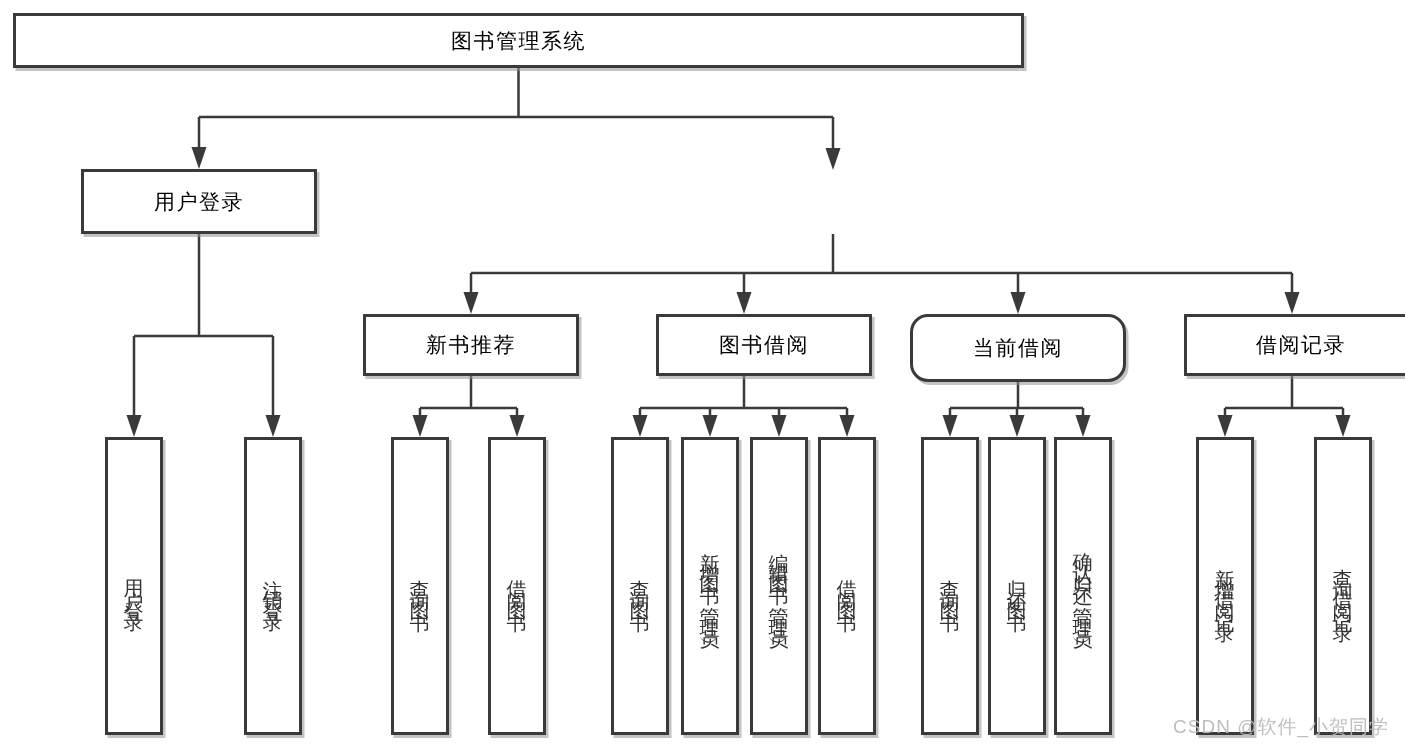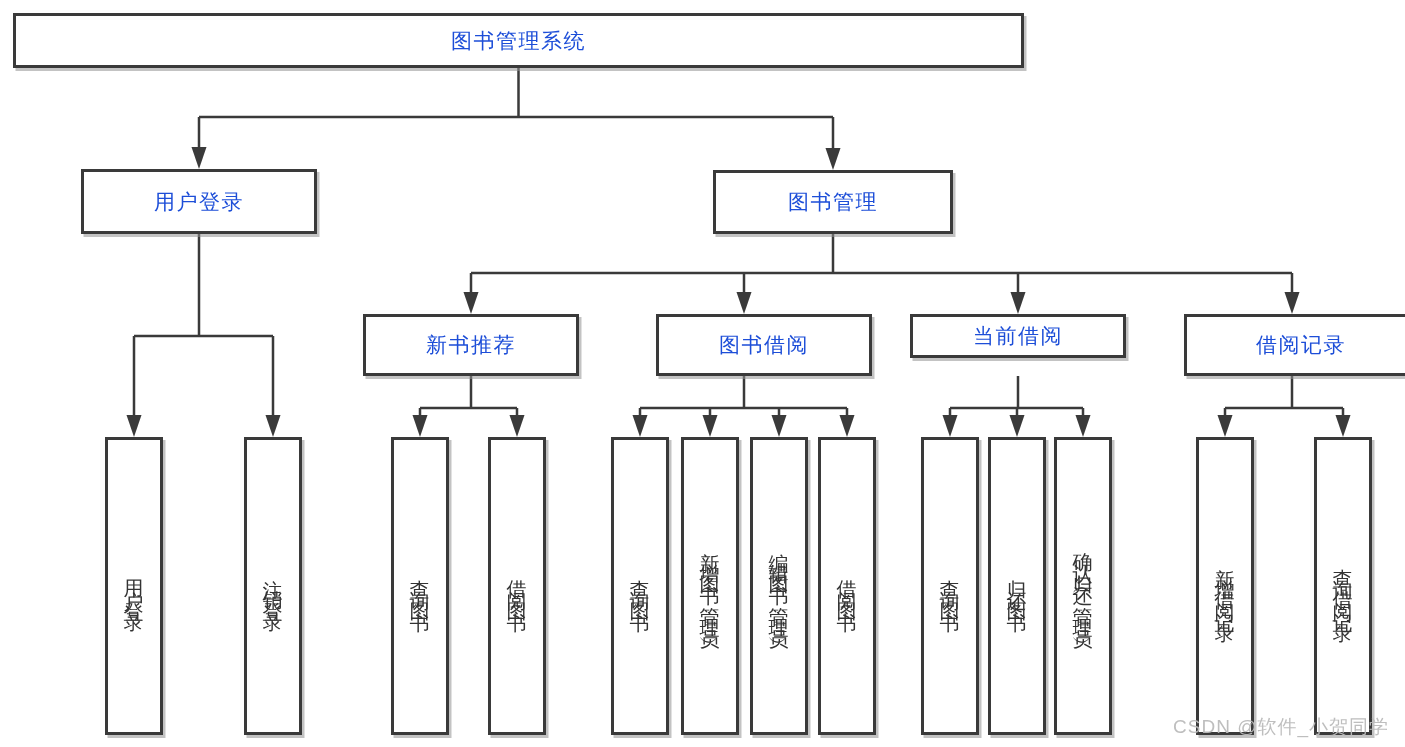--- a/index.html
+++ b/index.html
@@ -22,21 +22,21 @@
     box-sizing: border-box;
     background: #ffffff;
     border: 3px solid #3a3a3a;
     box-shadow: 2.5px 3px 0 rgba(145,145,145,0.55);
     display: flex;
     align-items: center;
     justify-content: center;
     z-index: 2;
   }
   .h-label {
-    color: #1d4ed8;
+    color: #000000;
     font-size: 21px;
     letter-spacing: 1.5px;
     white-space: nowrap;
   }
   .v-box {
     width: 58px;
     top: 437px;
     height: 298px;
   }
   .v-label {
@@ -104,31 +104,28 @@
     </g>
   </svg>
 
   <div class="box" style="left:13px; top:13px; width:1011px; height:55px;">
     <span class="h-label">图书管理系统</span>
   </div>
 
   <div class="box" style="left:81px; top:169px; width:236px; height:65px;">
     <span class="h-label">用户登录</span>
   </div>
-  <div class="box" style="left:713px; top:170px; width:240px; height:64px;">
-    <span class="h-label">图书管理</span>
-  </div>
 
   <div class="box" style="left:363px; top:314px; width:216px; height:62px;justify-content:center;">
     <span class="h-label">新书推荐</span>
   </div>
   <div class="box" style="left:636px; top:314px; width:216px; height:62px;margin-left:20px;">
     <span class="h-label">图书借阅</span>
   </div>
-  <div class="box" style="left:910px; top:314px; width:216px; height:44px;">
+  <div class="box" style="left:910px; top:314px; width:216px; height:68px;border-radius:18px;">
     <span class="h-label">当前借阅</span>
   </div>
   <div class="box" style="left:1184px; top:314px; width:234px; height:62px;">
     <span class="h-label">借阅记录</span>
   </div>
 
   <div class="box v-box" style="left:105px;">
     <span class="v-label">用户登录</span>
   </div>
   <div class="box v-box" style="left:244px;">

